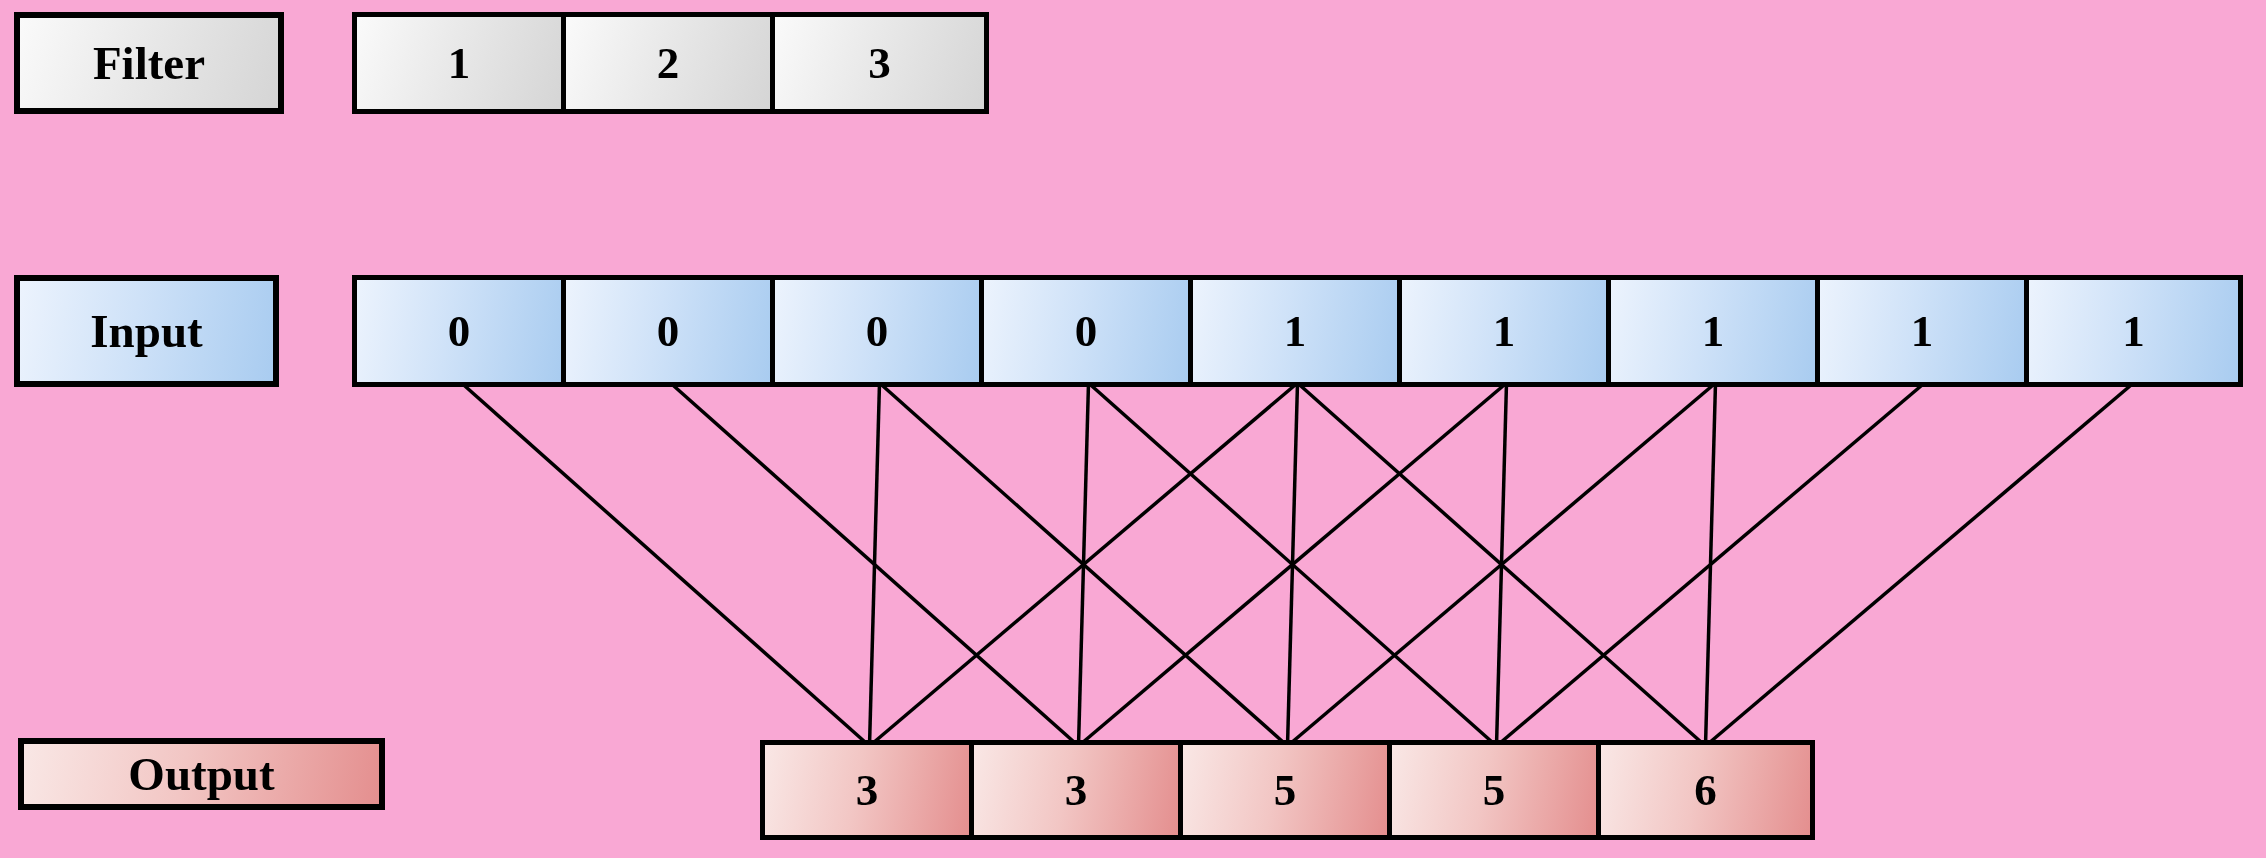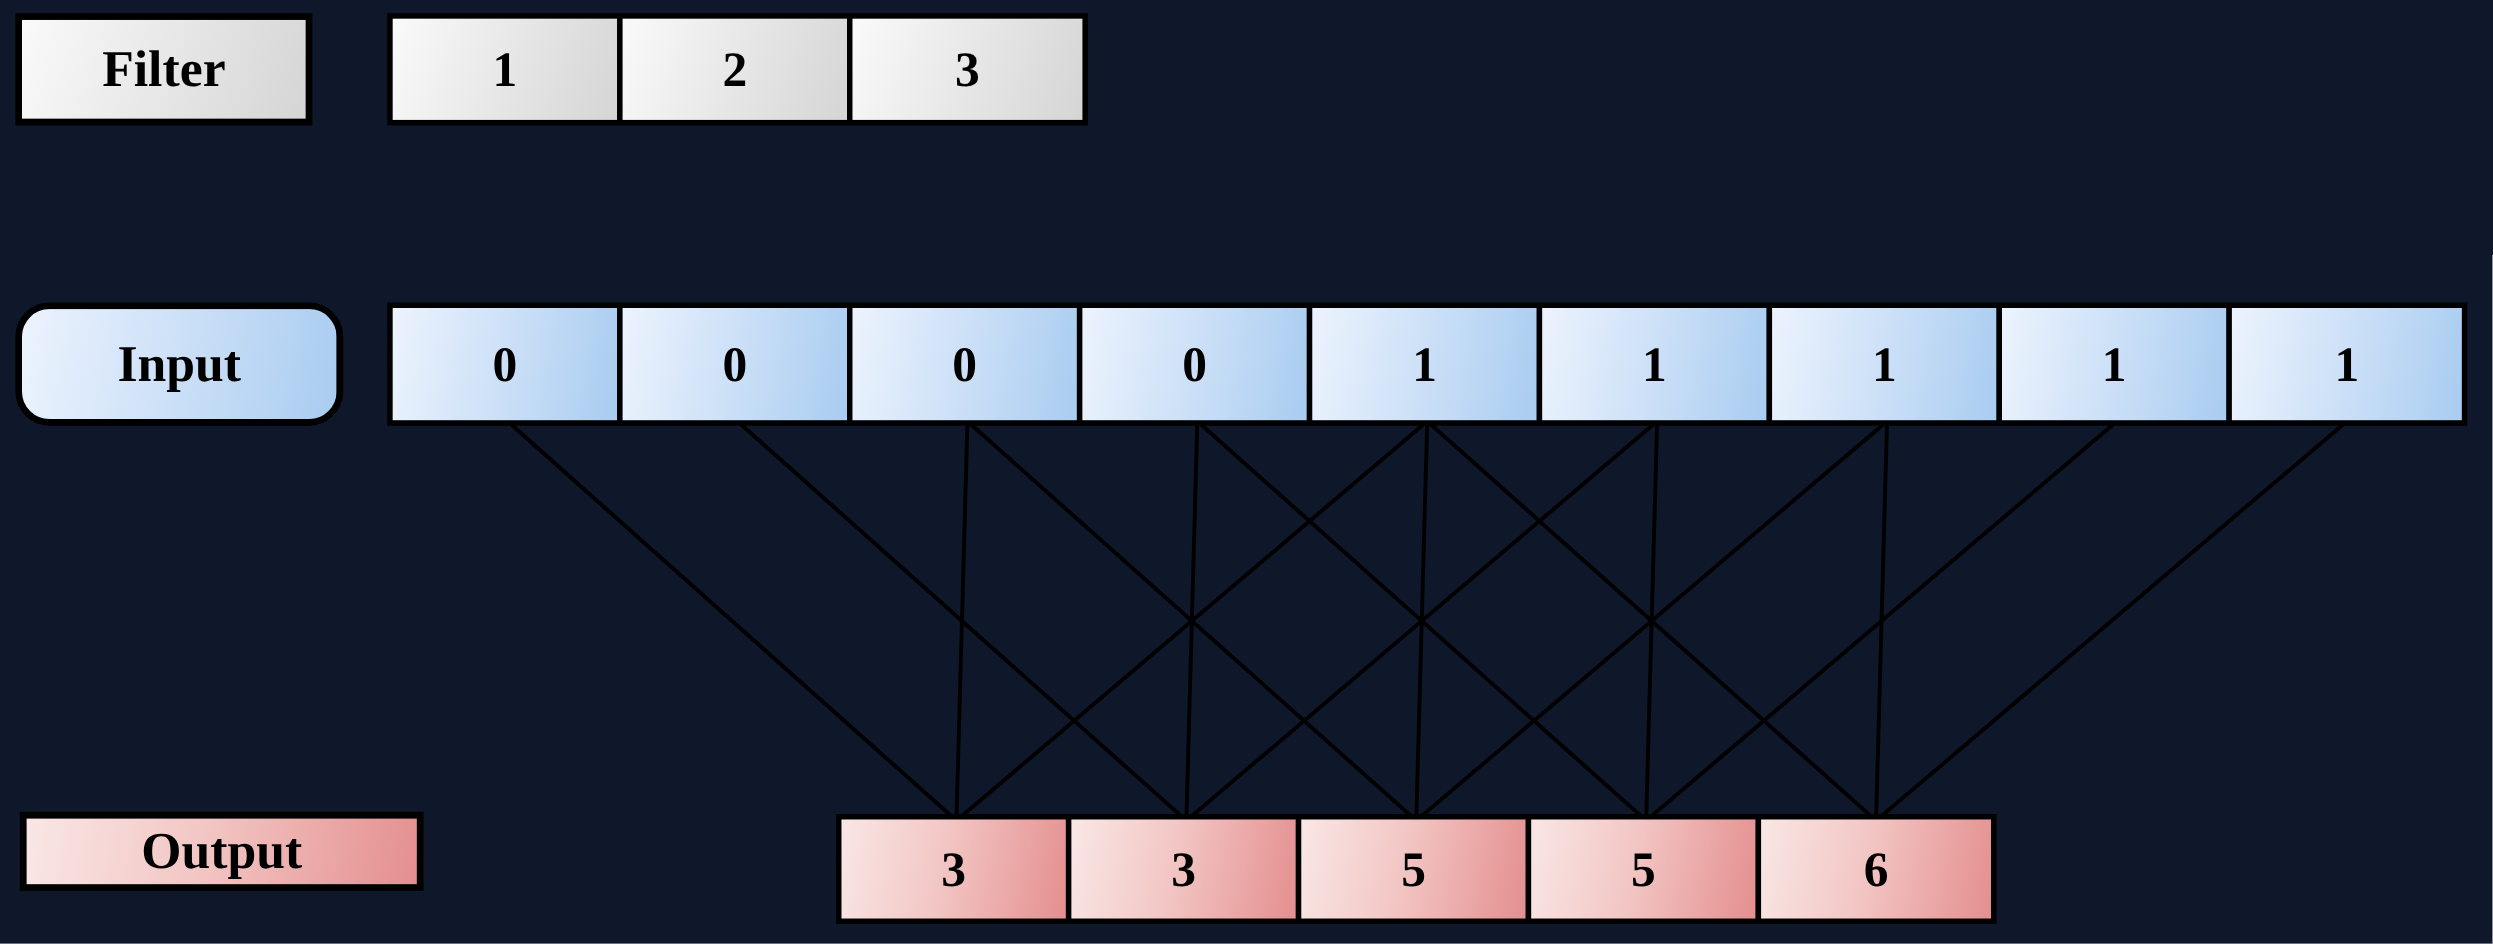--- a/index.html
+++ b/index.html
@@ -1,21 +1,21 @@
 <!DOCTYPE html>
 <html><head>
 <meta charset="utf-8">
 <style>
   html, body {
     margin: 0; padding: 0; background: #ffffff;
   }
   .canvas {
     position: relative;
     width: 2266px; height: 858px;
-    background: #0f172a;
+    background: #f9a8d4;
     font-family: "Liberation Serif", "DejaVu Serif", serif;
     overflow: hidden;
   }
   .label-box {
     position: absolute;
     box-sizing: border-box;
     border: 6px solid #000;
     display: flex; align-items: center; justify-content: center;
     font-weight: bold; font-size: 47px; color: #000;
   }
@@ -64,21 +64,21 @@
       <line x1="2133.5" y1="383" x2="1705.5" y2="746" stroke="#000000" stroke-width="3.5"></line>
     </svg>
 
   <div class="label-box gray-grad layer-top" style="left:14px; top:12px; width:270px; height:102px;">Filter</div>
   <div class="cell-row layer-top" style="left:352px; top:12px; height:102px;" id="filter-row">
       <div class="cell gray-grad">1</div>
       <div class="cell gray-grad">2</div>
       <div class="cell gray-grad">3</div>
     </div>
 
-  <div class="label-box blue-grad layer-top" style="left:14px; top:275px; width:298px; height:112px;border-radius:31px;">Input</div>
+  <div class="label-box blue-grad layer-top" style="left:14px; top:275px; width:265px; height:112px;">Input</div>
   <div class="cell-row layer-top" style="left:352px; top:275px; height:112px;" id="input-row">
       <div class="cell blue-grad">0</div>
       <div class="cell blue-grad">0</div>
       <div class="cell blue-grad">0</div>
       <div class="cell blue-grad">0</div>
       <div class="cell blue-grad">1</div>
       <div class="cell blue-grad">1</div>
       <div class="cell blue-grad">1</div>
       <div class="cell blue-grad">1</div>
       <div class="cell blue-grad">1</div>

